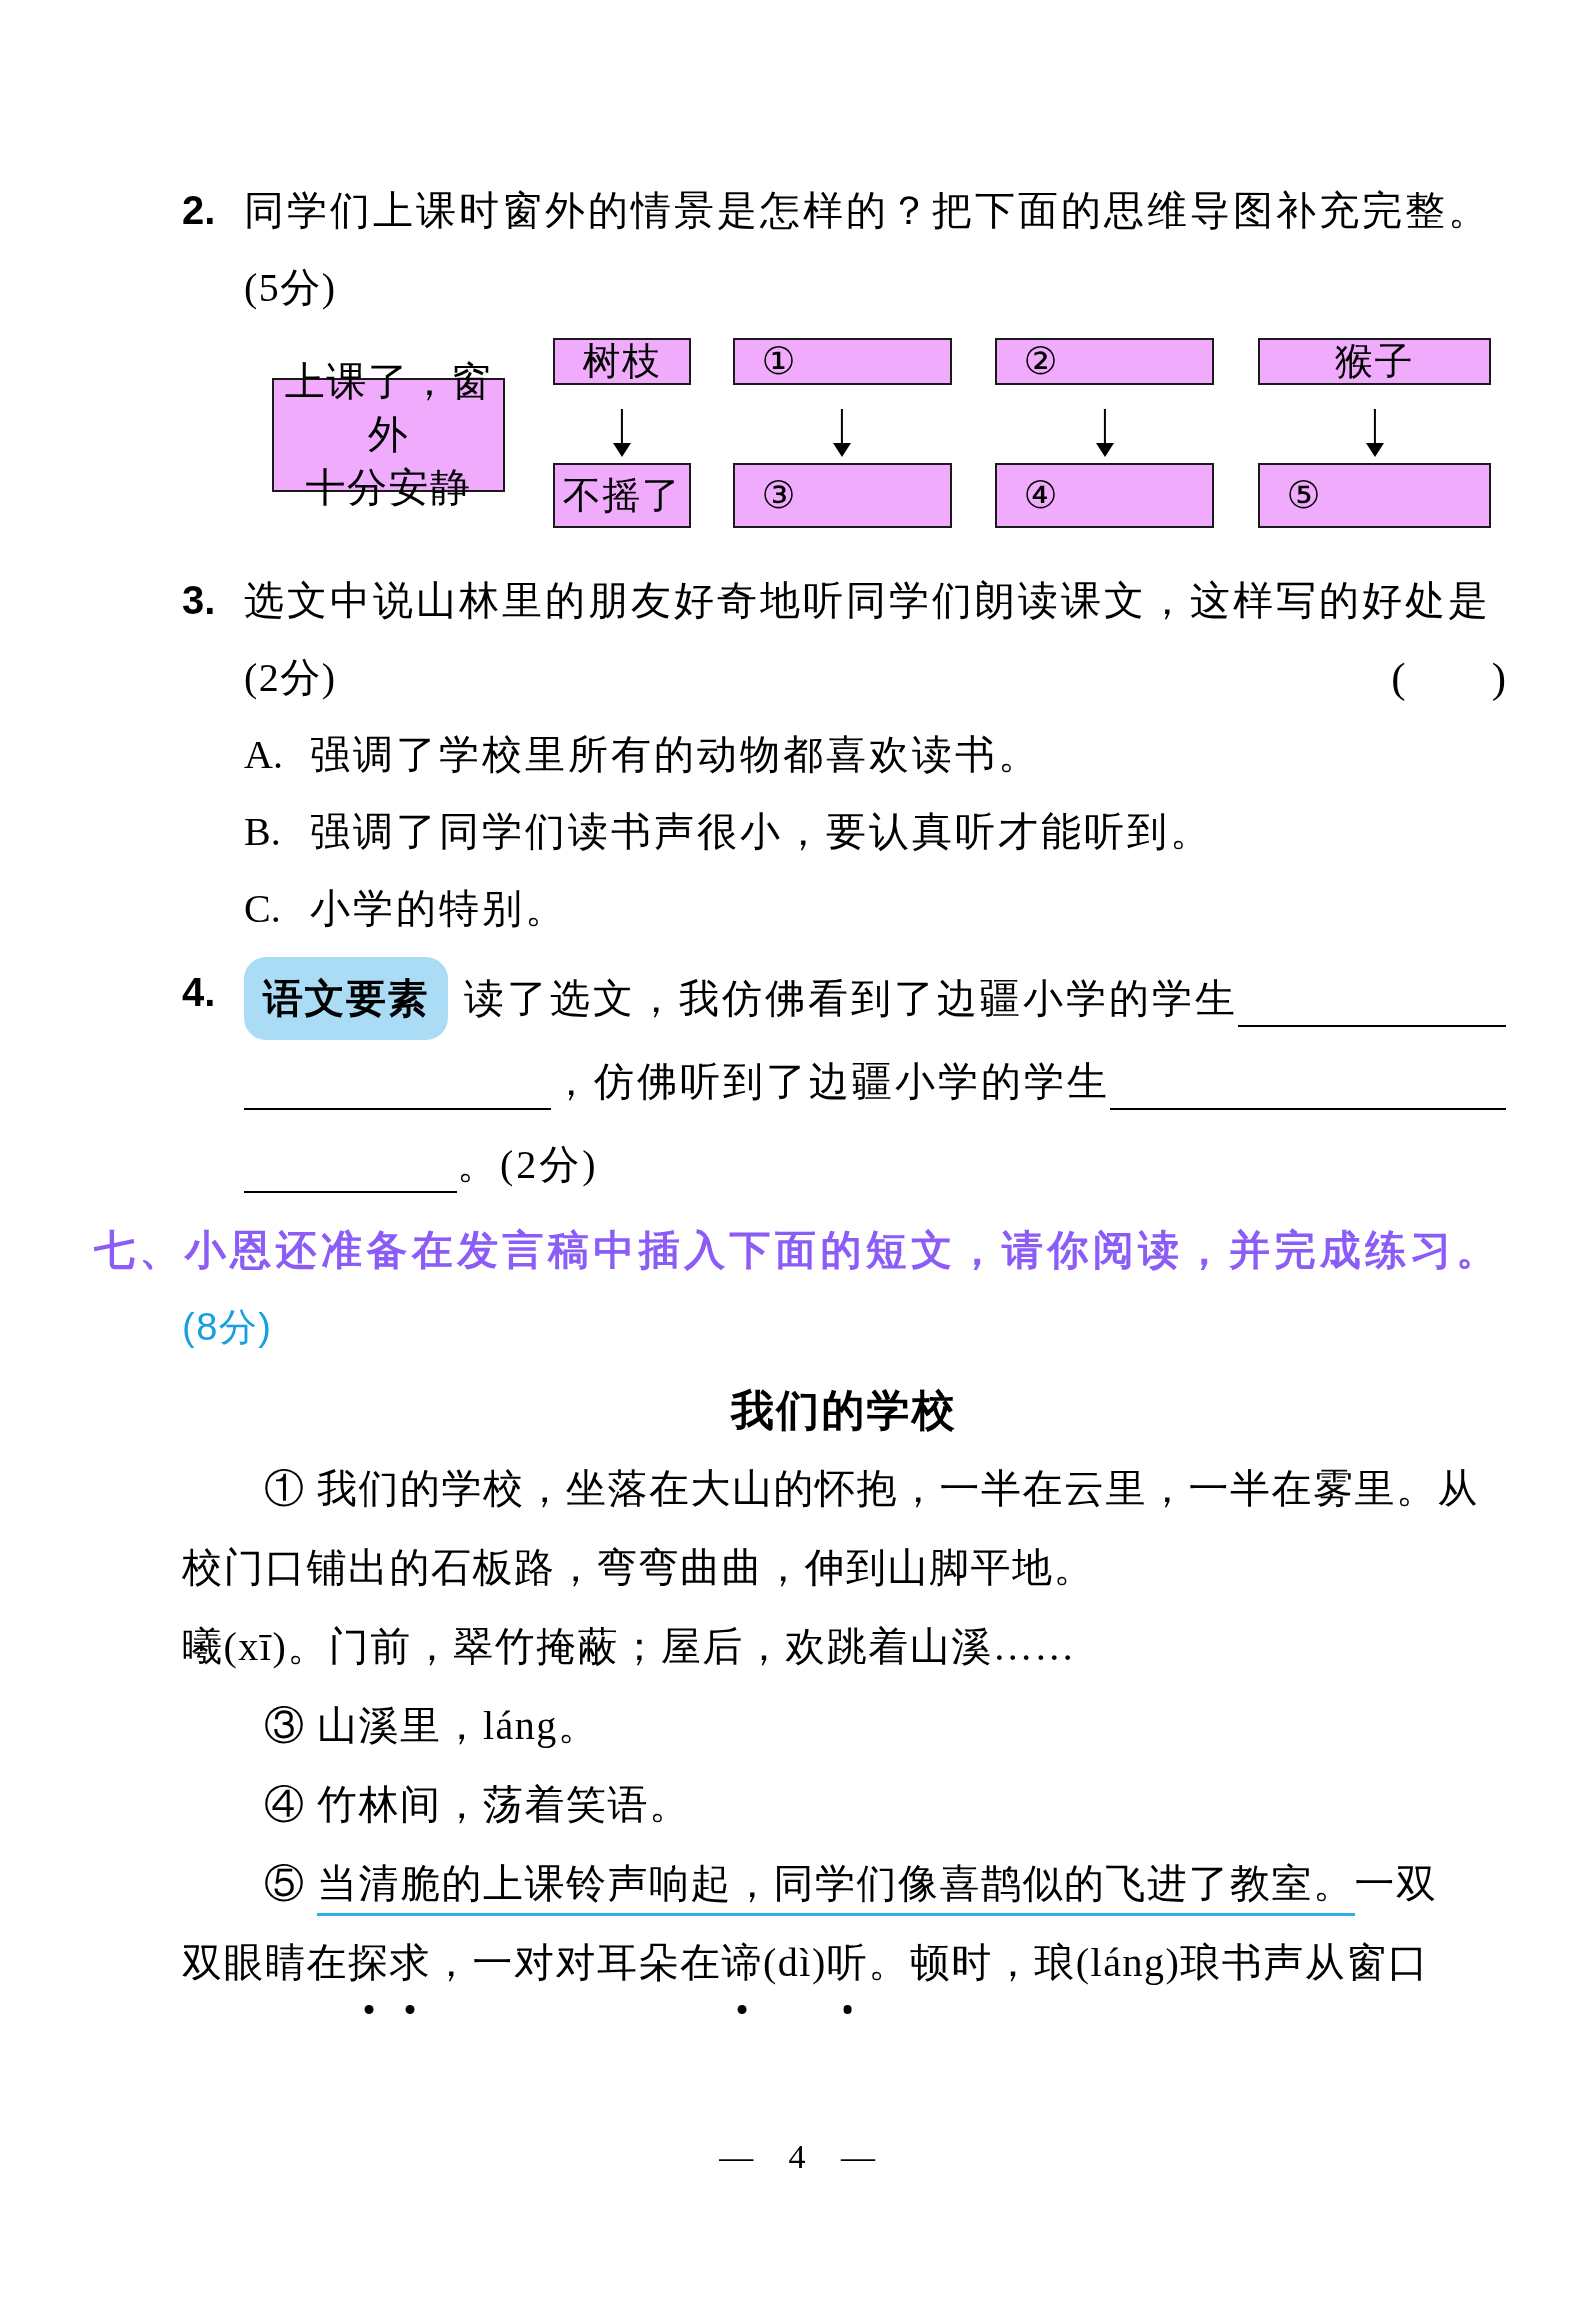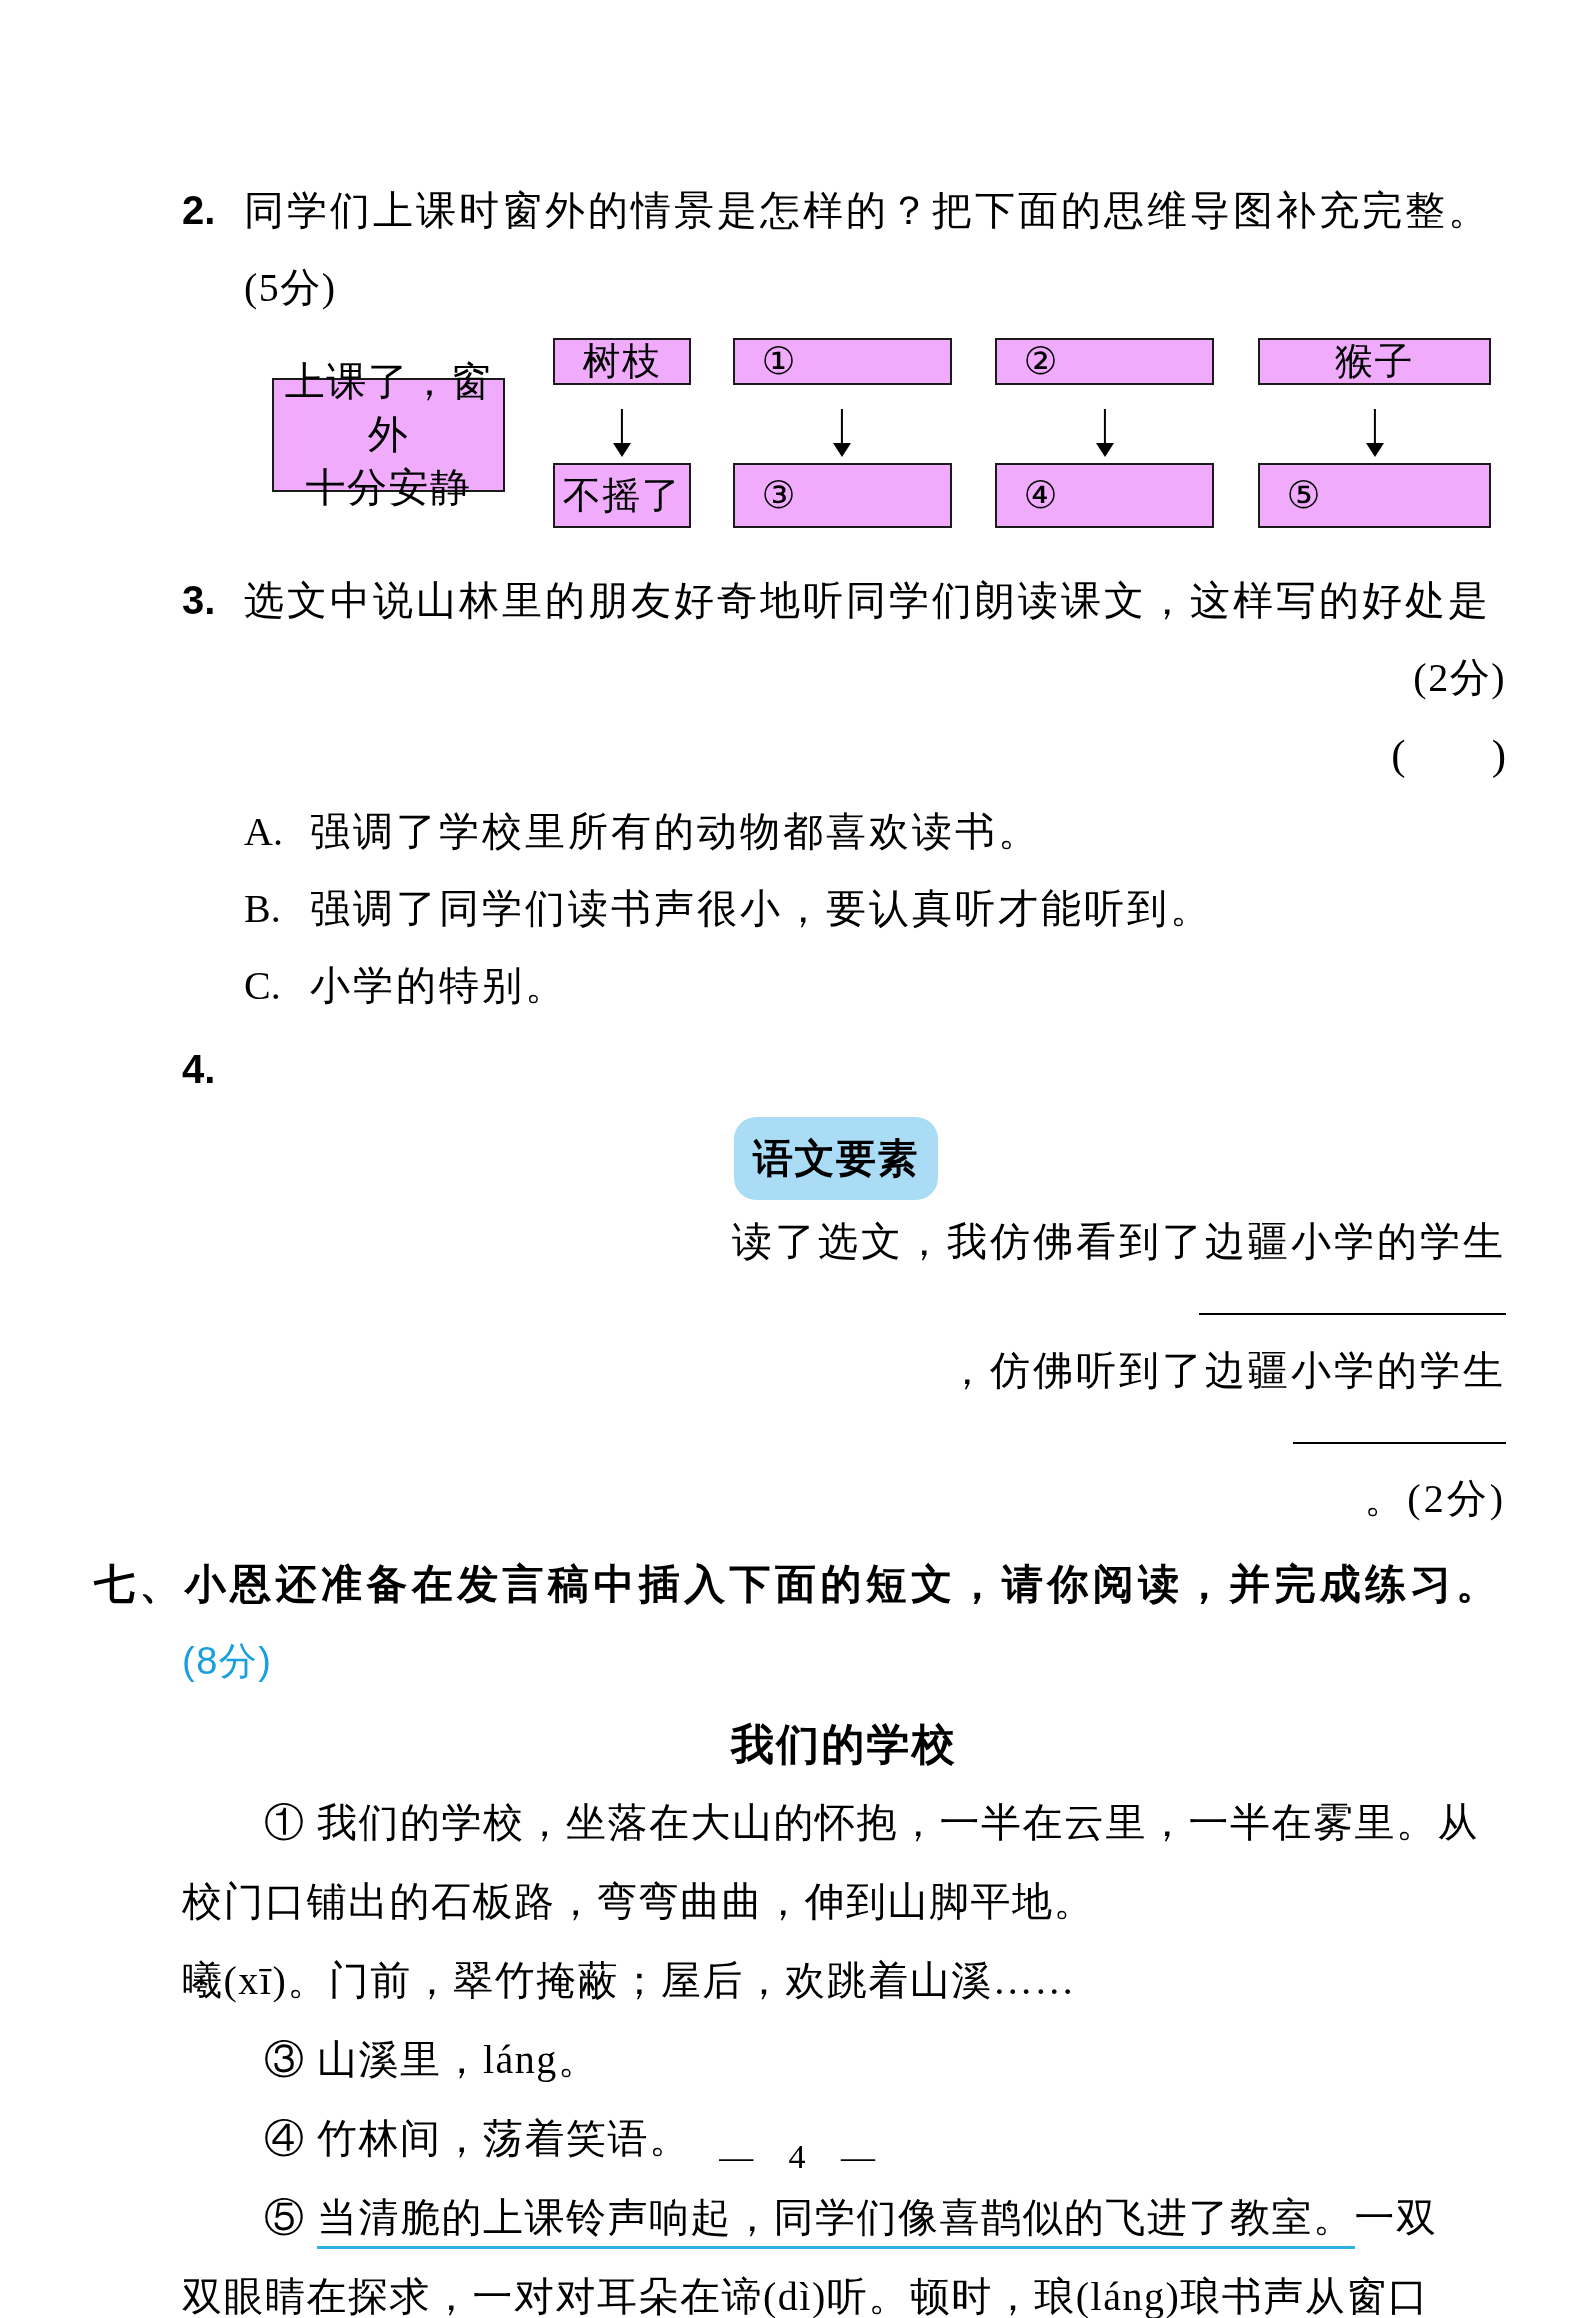--- a/index.html
+++ b/index.html
@@ -41,37 +41,37 @@
   .arrow .shaft{position:absolute;left:50%;top:0;width:2.2px;height:37px;background:#000;transform:translateX(-50%);}
   .arrow .head{position:absolute;left:50%;top:34px;transform:translateX(-50%);
     width:0;height:0;border:9.6px solid transparent;border-top:14.8px solid #000;border-bottom:0;}
 
   
   .opt{display:flex;align-items:baseline;}
   .opt-label{flex:0 0 66px;letter-spacing:0;}
   .opt-text{flex:1;}
 
   
-  .flexline{display:flex;align-items:flex-end;flex-direction:column;}
+  .flexline{display:flex;align-items:flex-end;}
   .q4line{font-size:40px;line-height:83px;letter-spacing:3px;white-space:nowrap;}
   .blank{border-bottom:2.2px solid #000;height:7.4px;margin-bottom:13.3px;}
   .blank.fill{flex:1 1 auto;}
   .bracket{margin-left:auto;letter-spacing:0;font-size:43px;}
 
   
   .badge{
     display:inline-block;background:#aadcf6;border-radius:22px;
     padding:0 19px;margin-right:16px;
     font-family:"Liberation Sans",sans-serif;font-weight:bold;
     font-size:40px;letter-spacing:1.5px;margin-top:6px;
   }
 
   
   .sec-heading{
-    font-family:"Liberation Sans",sans-serif;font-weight:bold;color:#000000;
+    font-family:"Liberation Sans",sans-serif;font-weight:bold;color:#8b5cf6;
     font-size:41px;line-height:77px;letter-spacing:4.4px;white-space:nowrap;margin-top:5.9px;
   }
   .sec-score{
     font-family:"Liberation Sans",sans-serif;color:#189fde;
     font-size:38px;line-height:77px;letter-spacing:1.5px;margin-left:88px;
   }
 
   
   .p-title{
     margin-left:88px;width:1324px;text-align:center;

